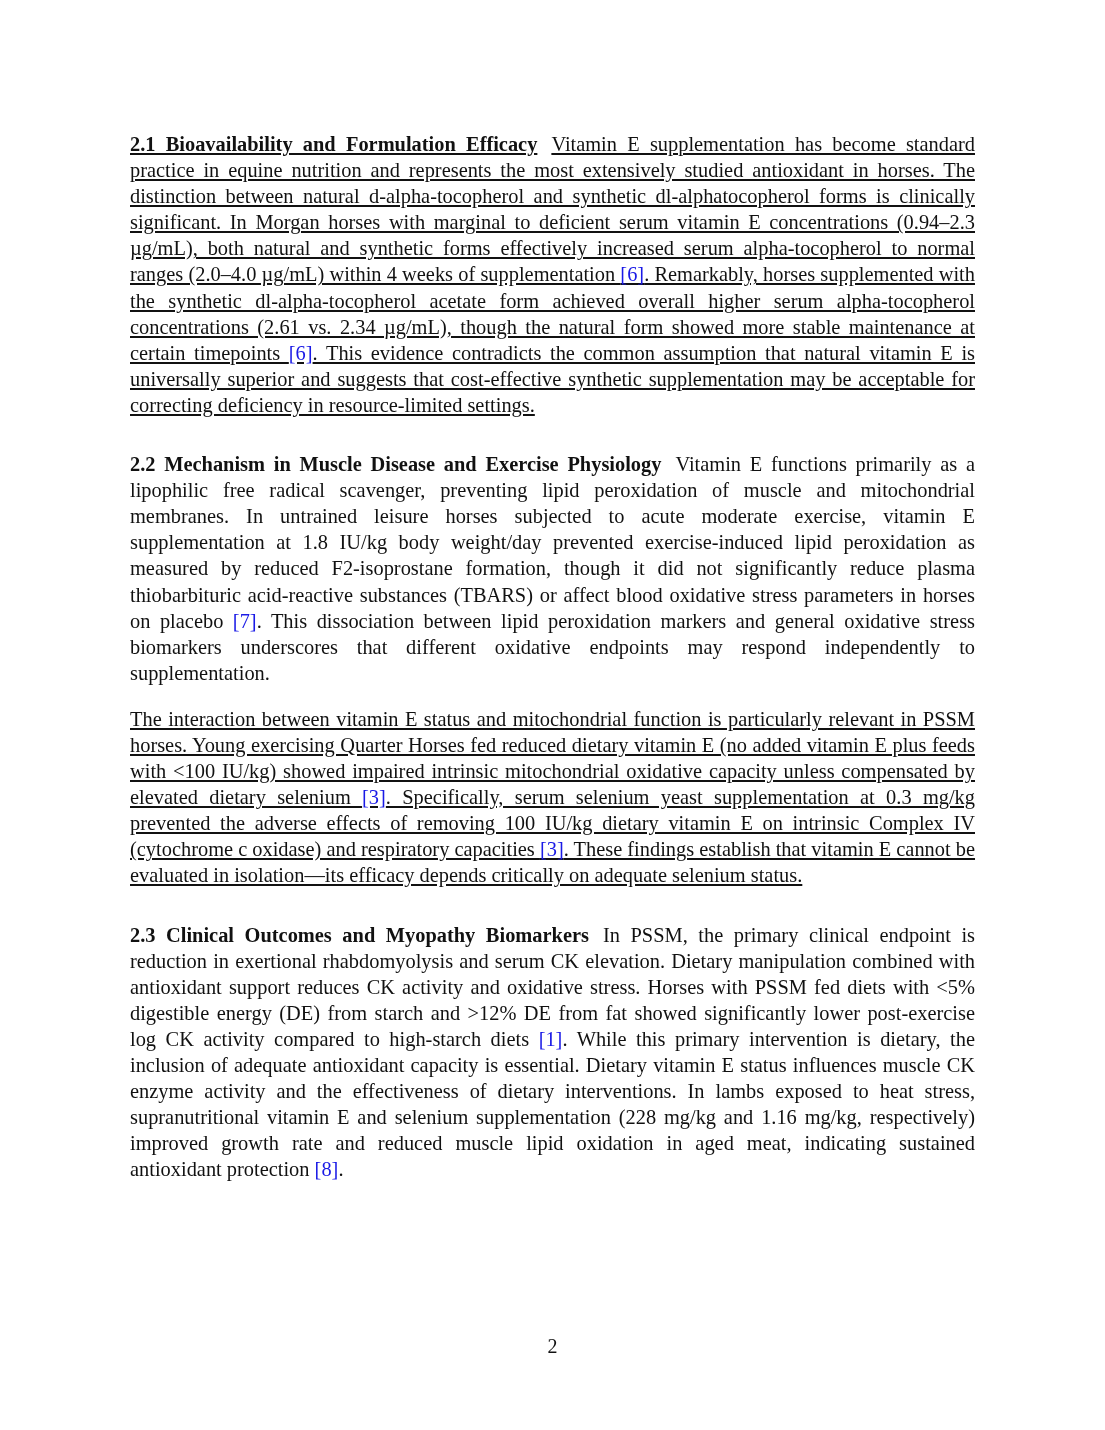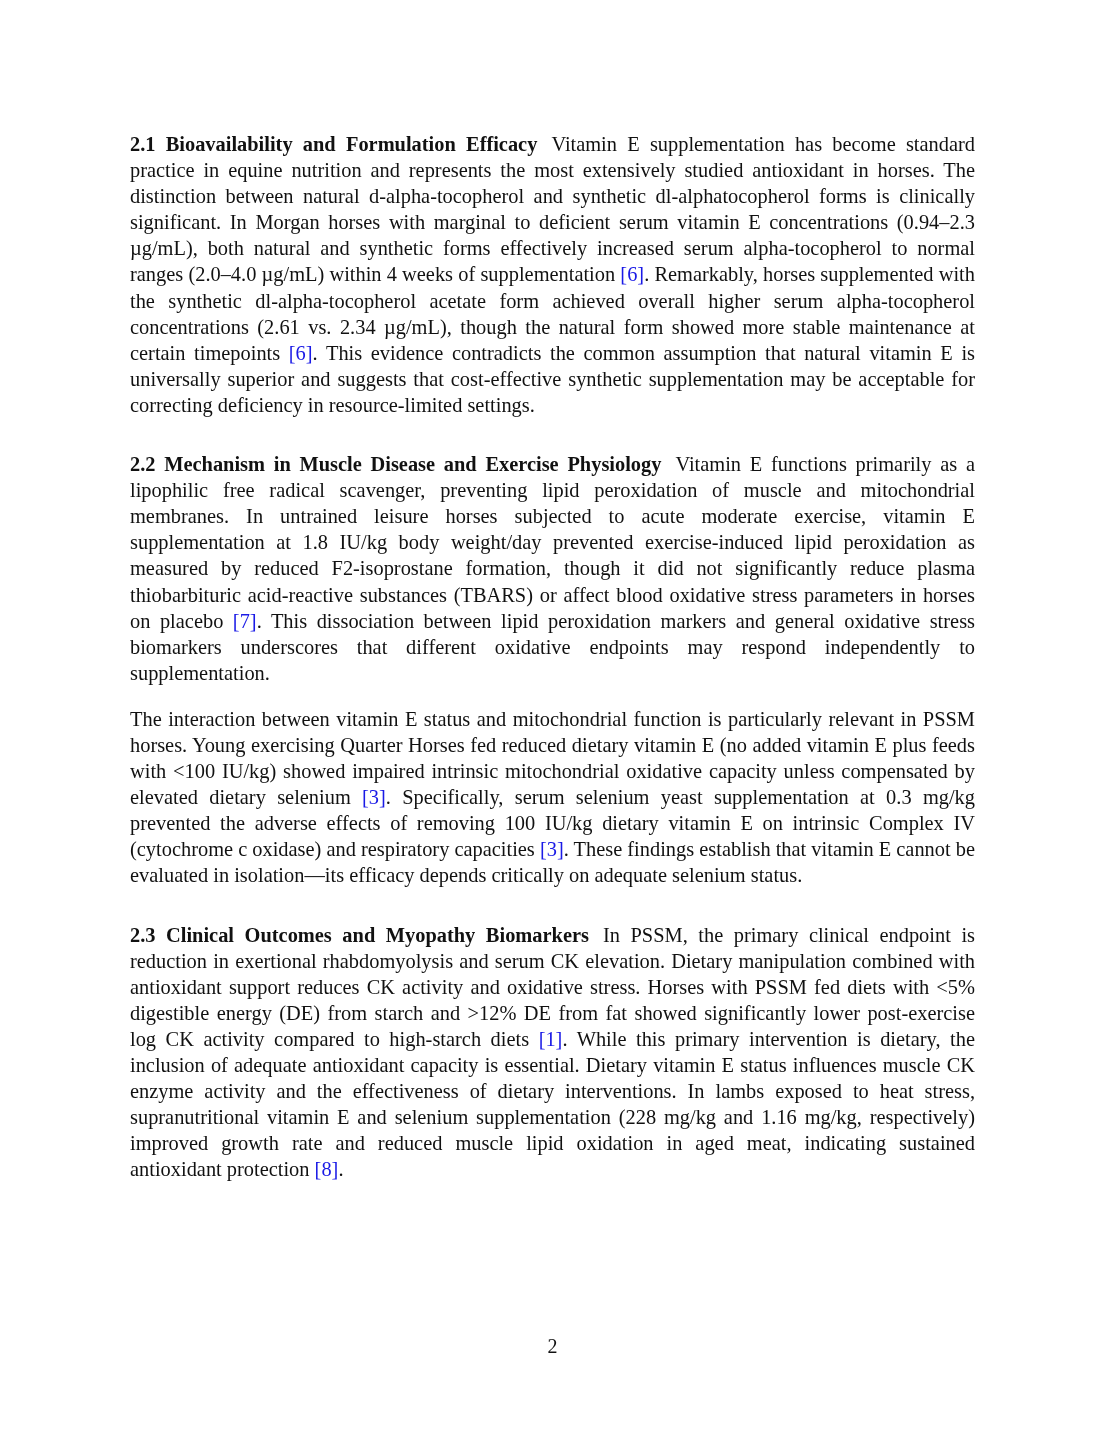--- a/index.html
+++ b/index.html
@@ -29,20 +29,21 @@
     }
     p {
       margin: 0;
       font-size: 20.4px;
       line-height: 26.1px;
       text-align: justify;
       hyphens: manual;
     }
     p.block {
       margin-bottom: 33px;
+      text-decoration: underline;
     }
     p.cont {
       margin-bottom: 20px;
     }
     .subhead {
       font-weight: bold;
       margin-right: 14px;
     }
     .cite {
       color: #1a1ae6;

